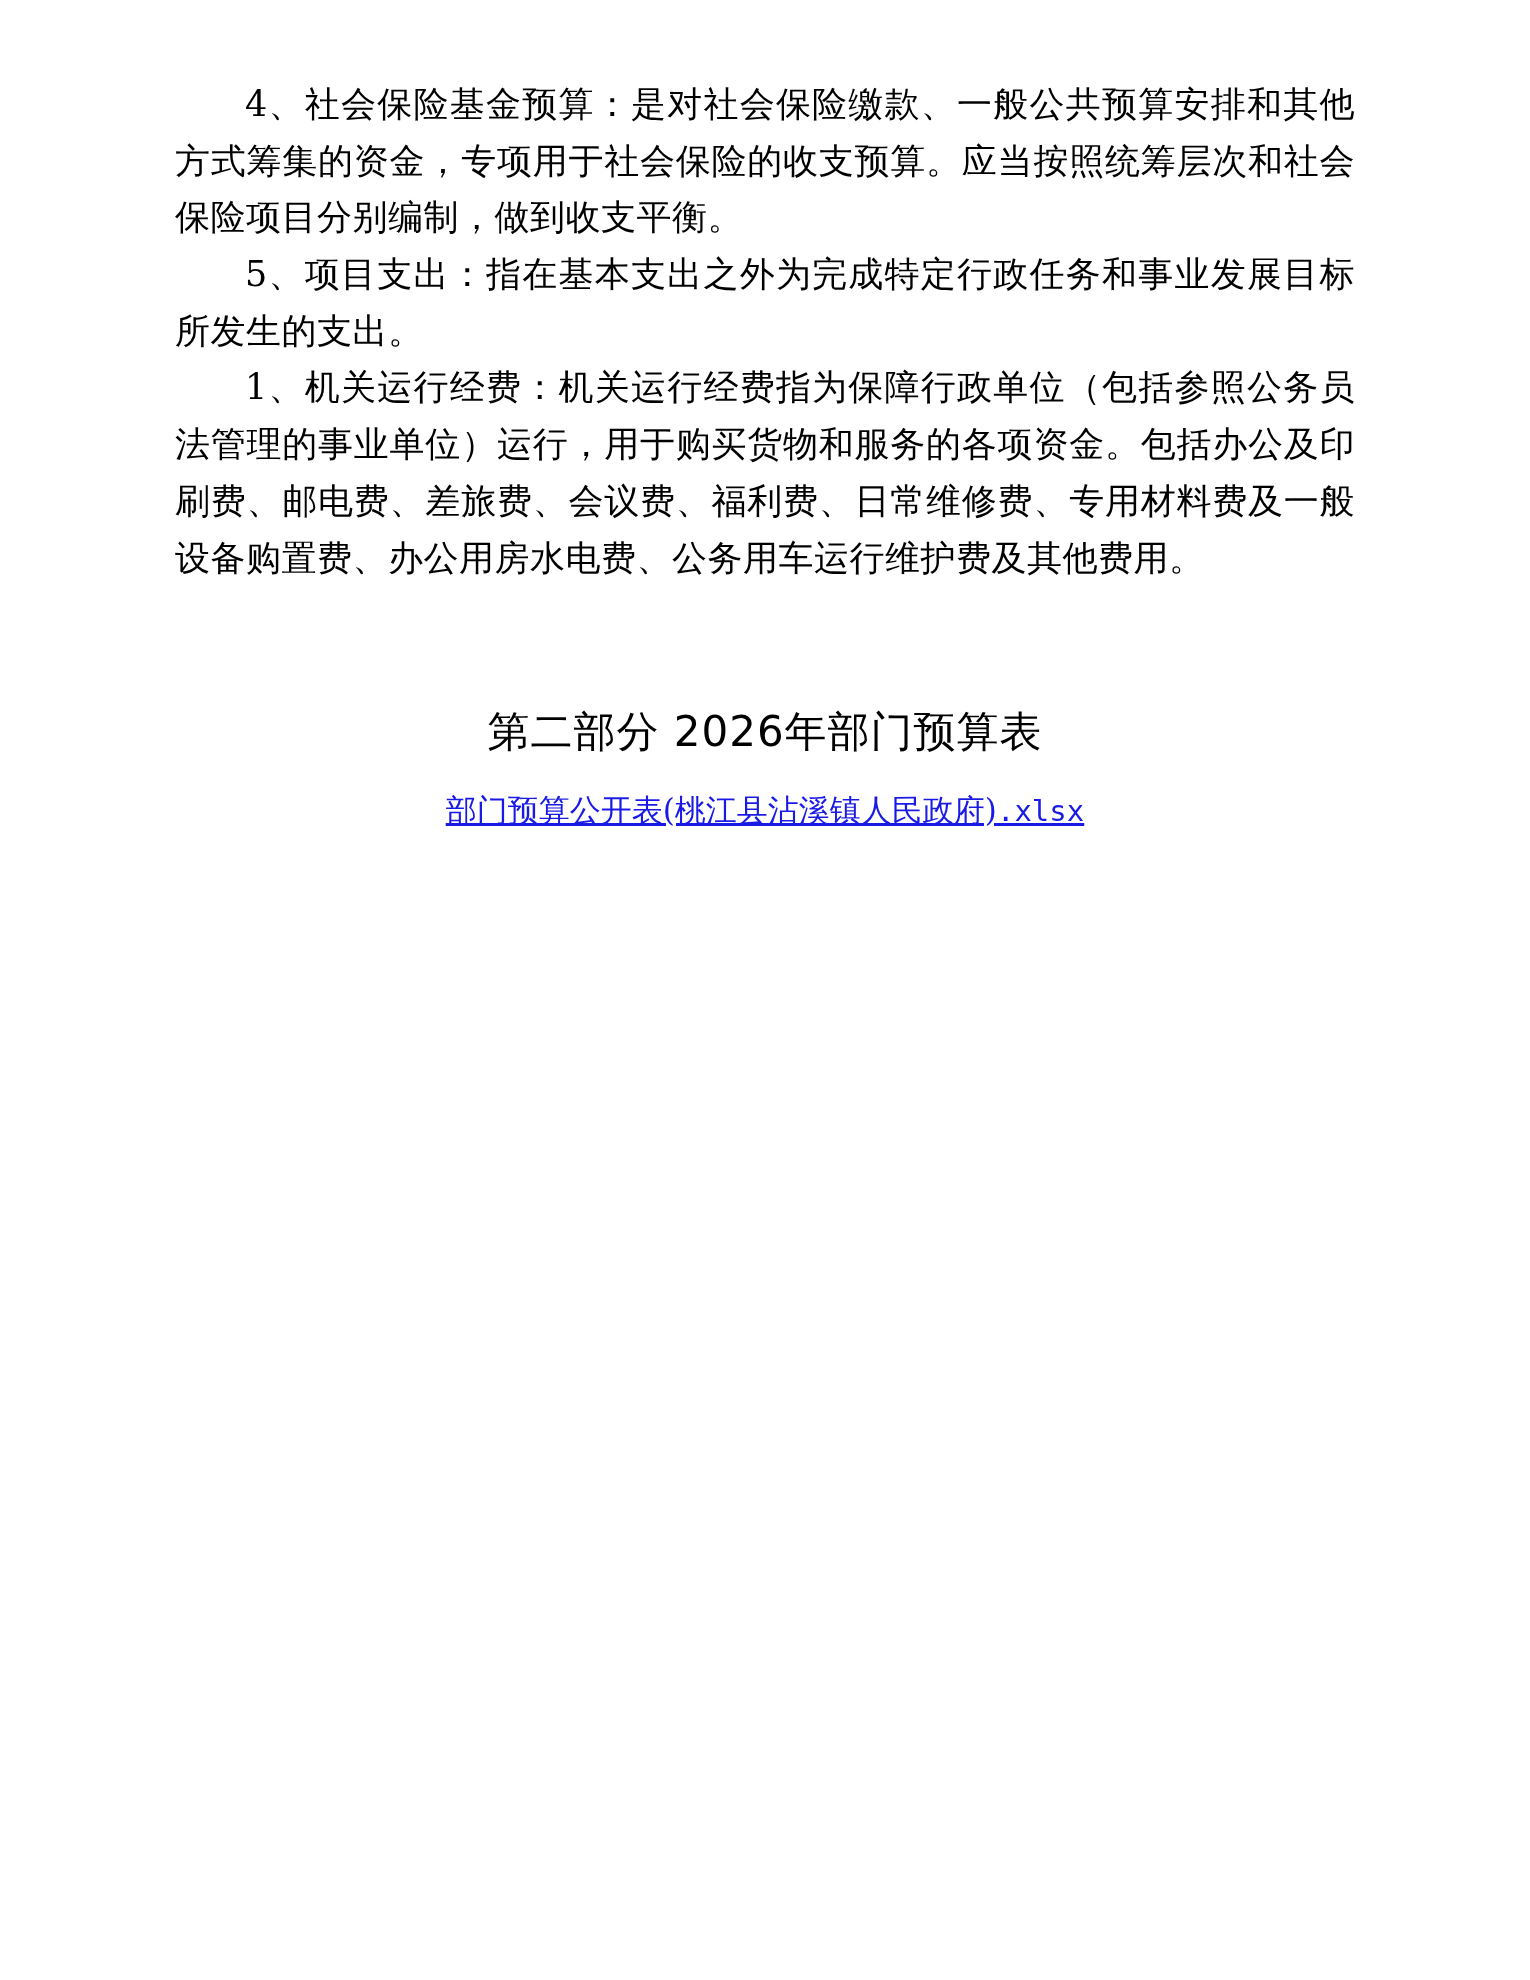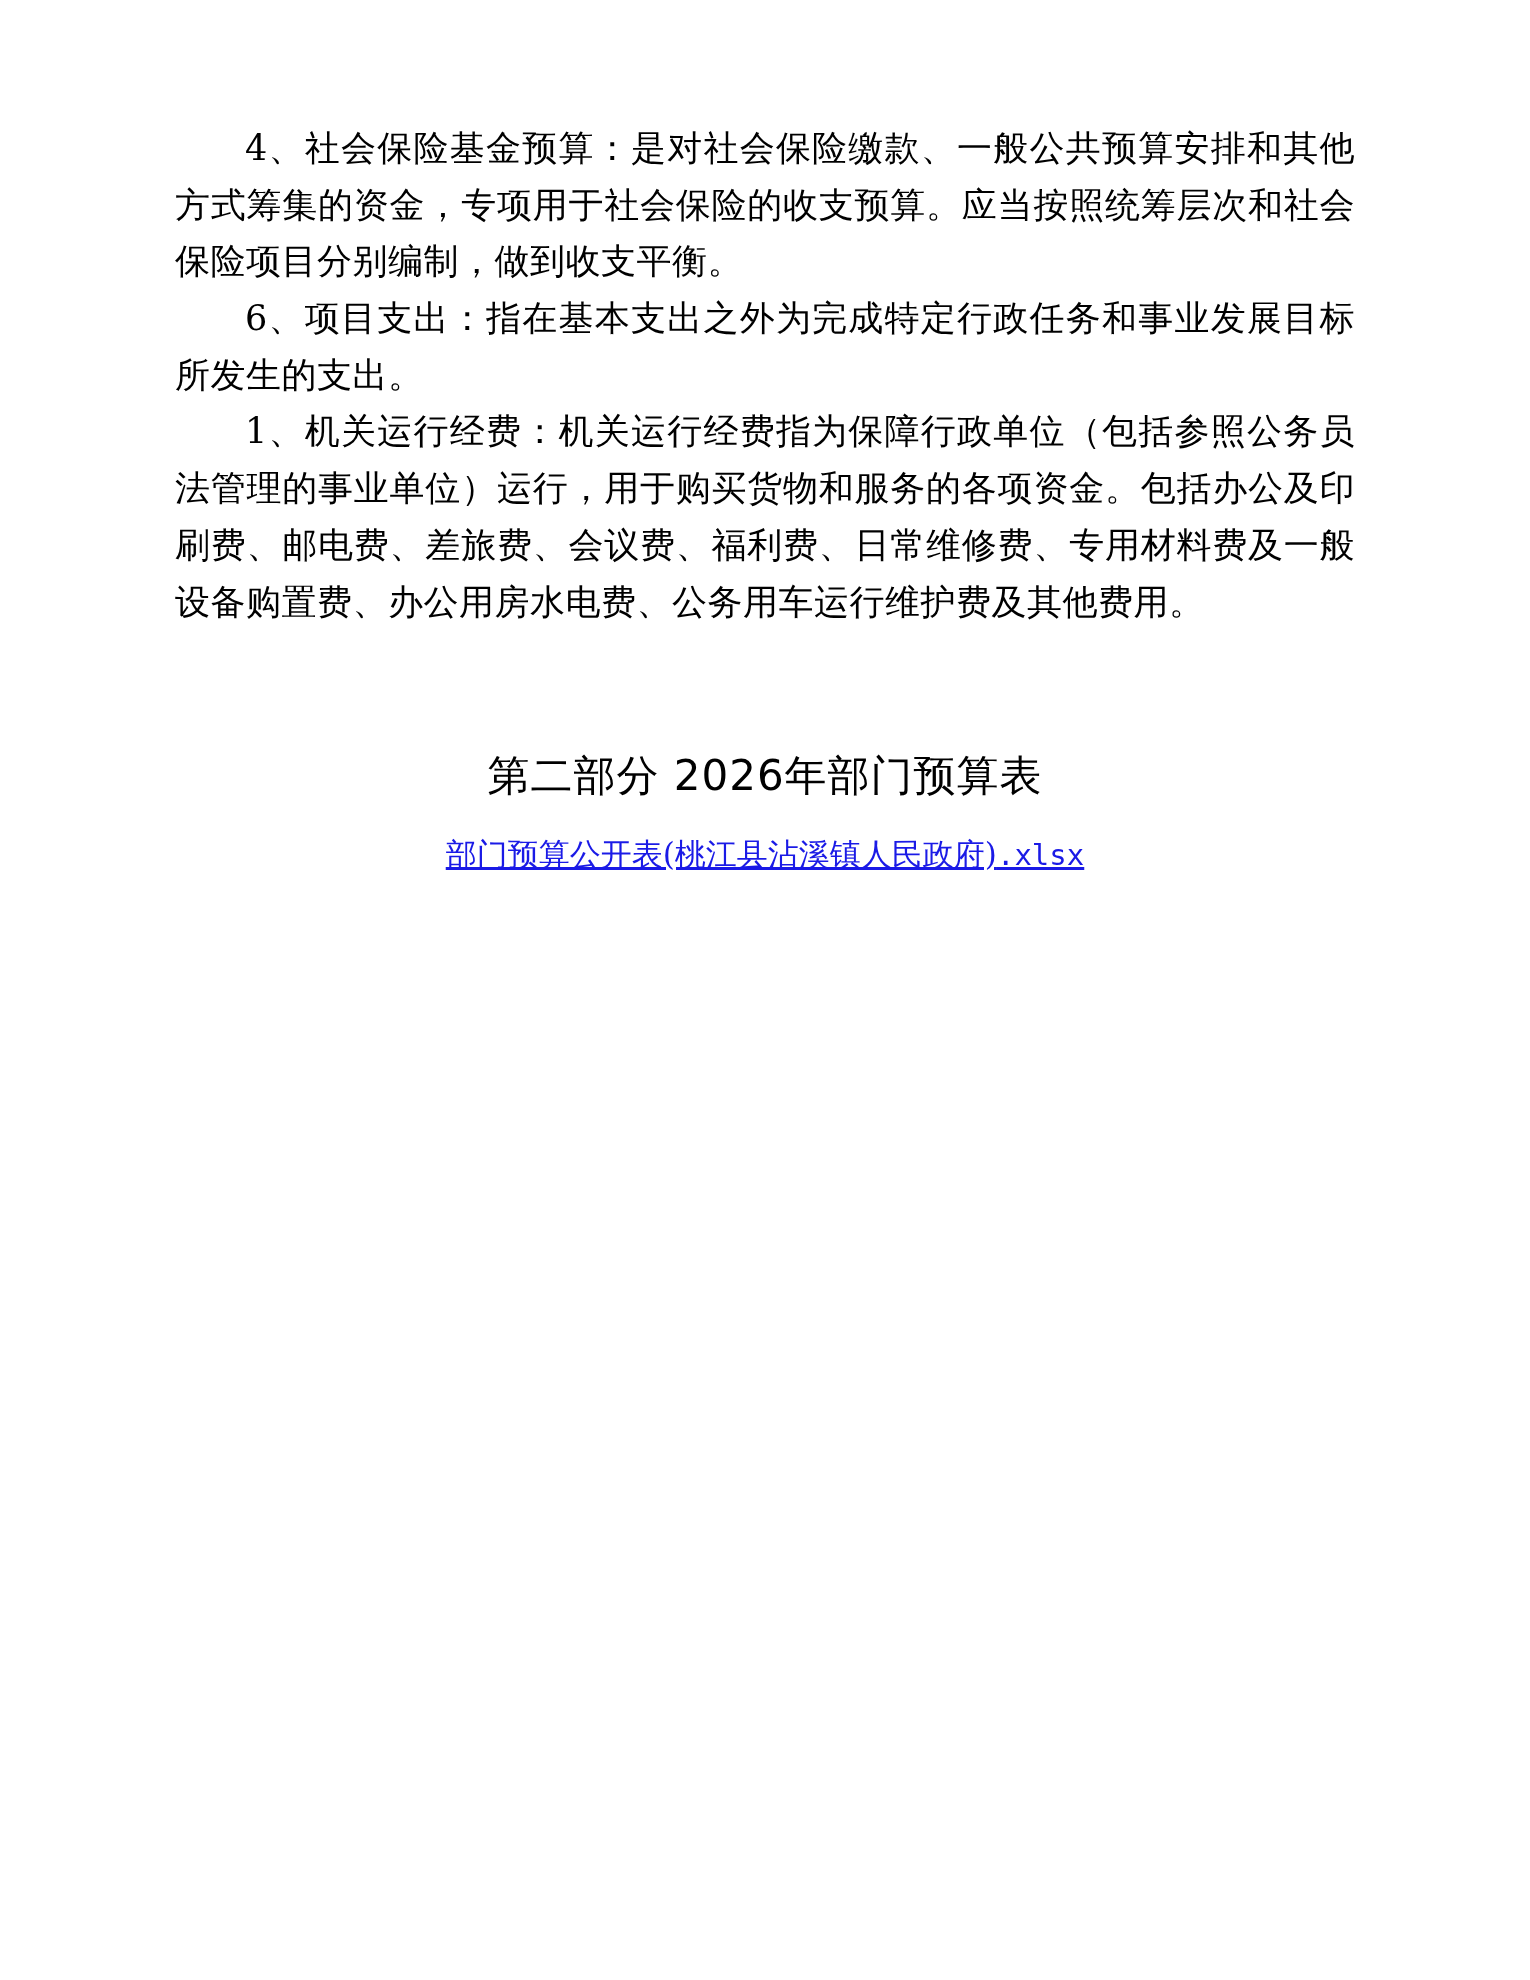--- a/index.html
+++ b/index.html
@@ -12,21 +12,21 @@
     height: 1980px;
     font-family: "DejaVu Serif", "Liberation Serif", serif;
     color: #000000;
     position: relative;
     overflow: hidden;
   }
   .page {
     box-sizing: border-box;
     width: 1530px;
     height: 1596px;
-    padding: 120px 175px 0 175px;
+    padding: 76px 175px 0 175px;
   }
   .para {
     font-size: 35px;
     line-height: 1.62;
     text-align: justify;
     text-justify: inter-ideograph;
     text-indent: 2em;
     margin: 0 0 0 0;
     letter-spacing: 0.5px;
     font-family: "DejaVu Serif", "Liberation Serif", serif;
@@ -54,21 +54,21 @@
     font-family: "DejaVu Sans Mono", "Liberation Mono", monospace;
     font-size: 29px;
   }
 </style>
 </head>
 <body>
 
 <div class="page">
 
   <p class="para">4、社会保险基金预算：是对社会保险缴款、一般公共预算安排和其他方式筹集的资金，专项用于社会保险的收支预算。应当按照统筹层次和社会保险项目分别编制，做到收支平衡。</p>
-  <p class="para">6、项目支出：指在基本支出之外为完成特定行政任务和事业发展目标所发生的支出。</p>
+  <p class="para">5、项目支出：指在基本支出之外为完成特定行政任务和事业发展目标所发生的支出。</p>
   <p class="para">1、机关运行经费：机关运行经费指为保障行政单位（包括参照公务员法管理的事业单位）运行，用于购买货物和服务的各项资金。包括办公及印刷费、邮电费、差旅费、会议费、福利费、日常维修费、专用材料费及一般设备购置费、办公用房水电费、公务用车运行维护费及其他费用。</p>
 
   <div class="section-title">第二部分  2026年部门预算表</div>
 
   <div class="attachment-wrap">
     <a class="attachment-link"><span>部门预算公开表(桃江县沾溪镇人民政府)</span><span class="mono-part">.xlsx</span></a>
   </div>
 
 </div>
 

